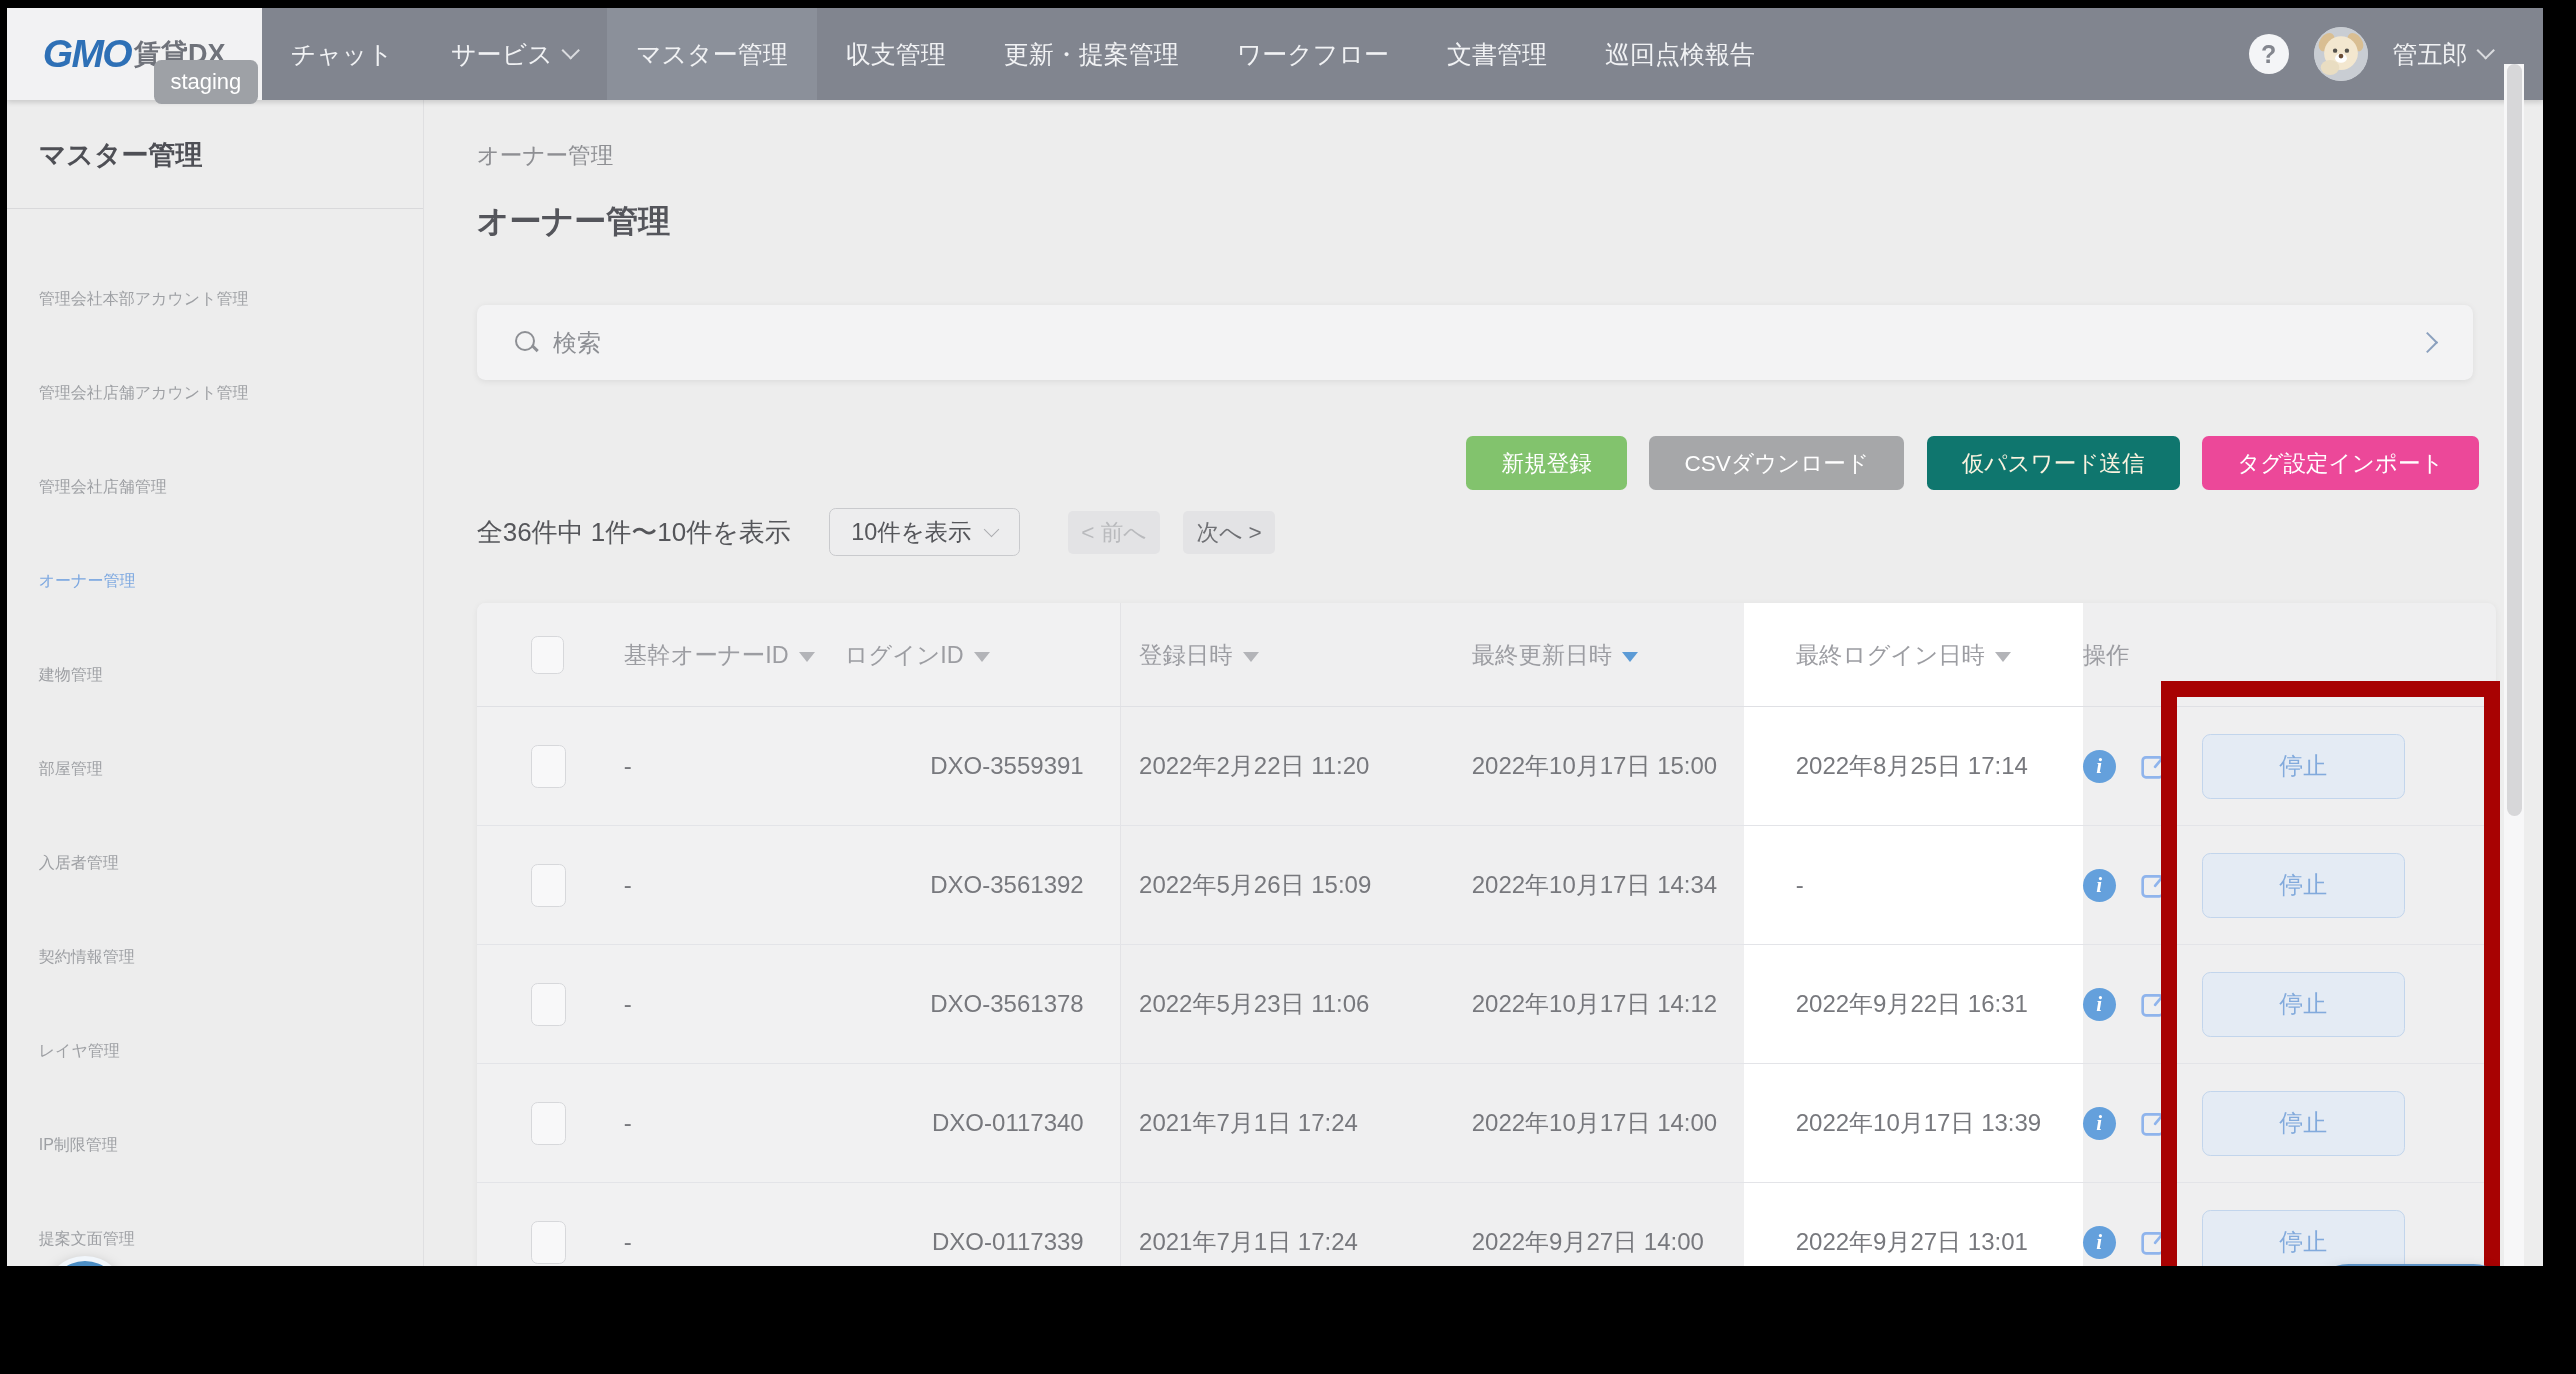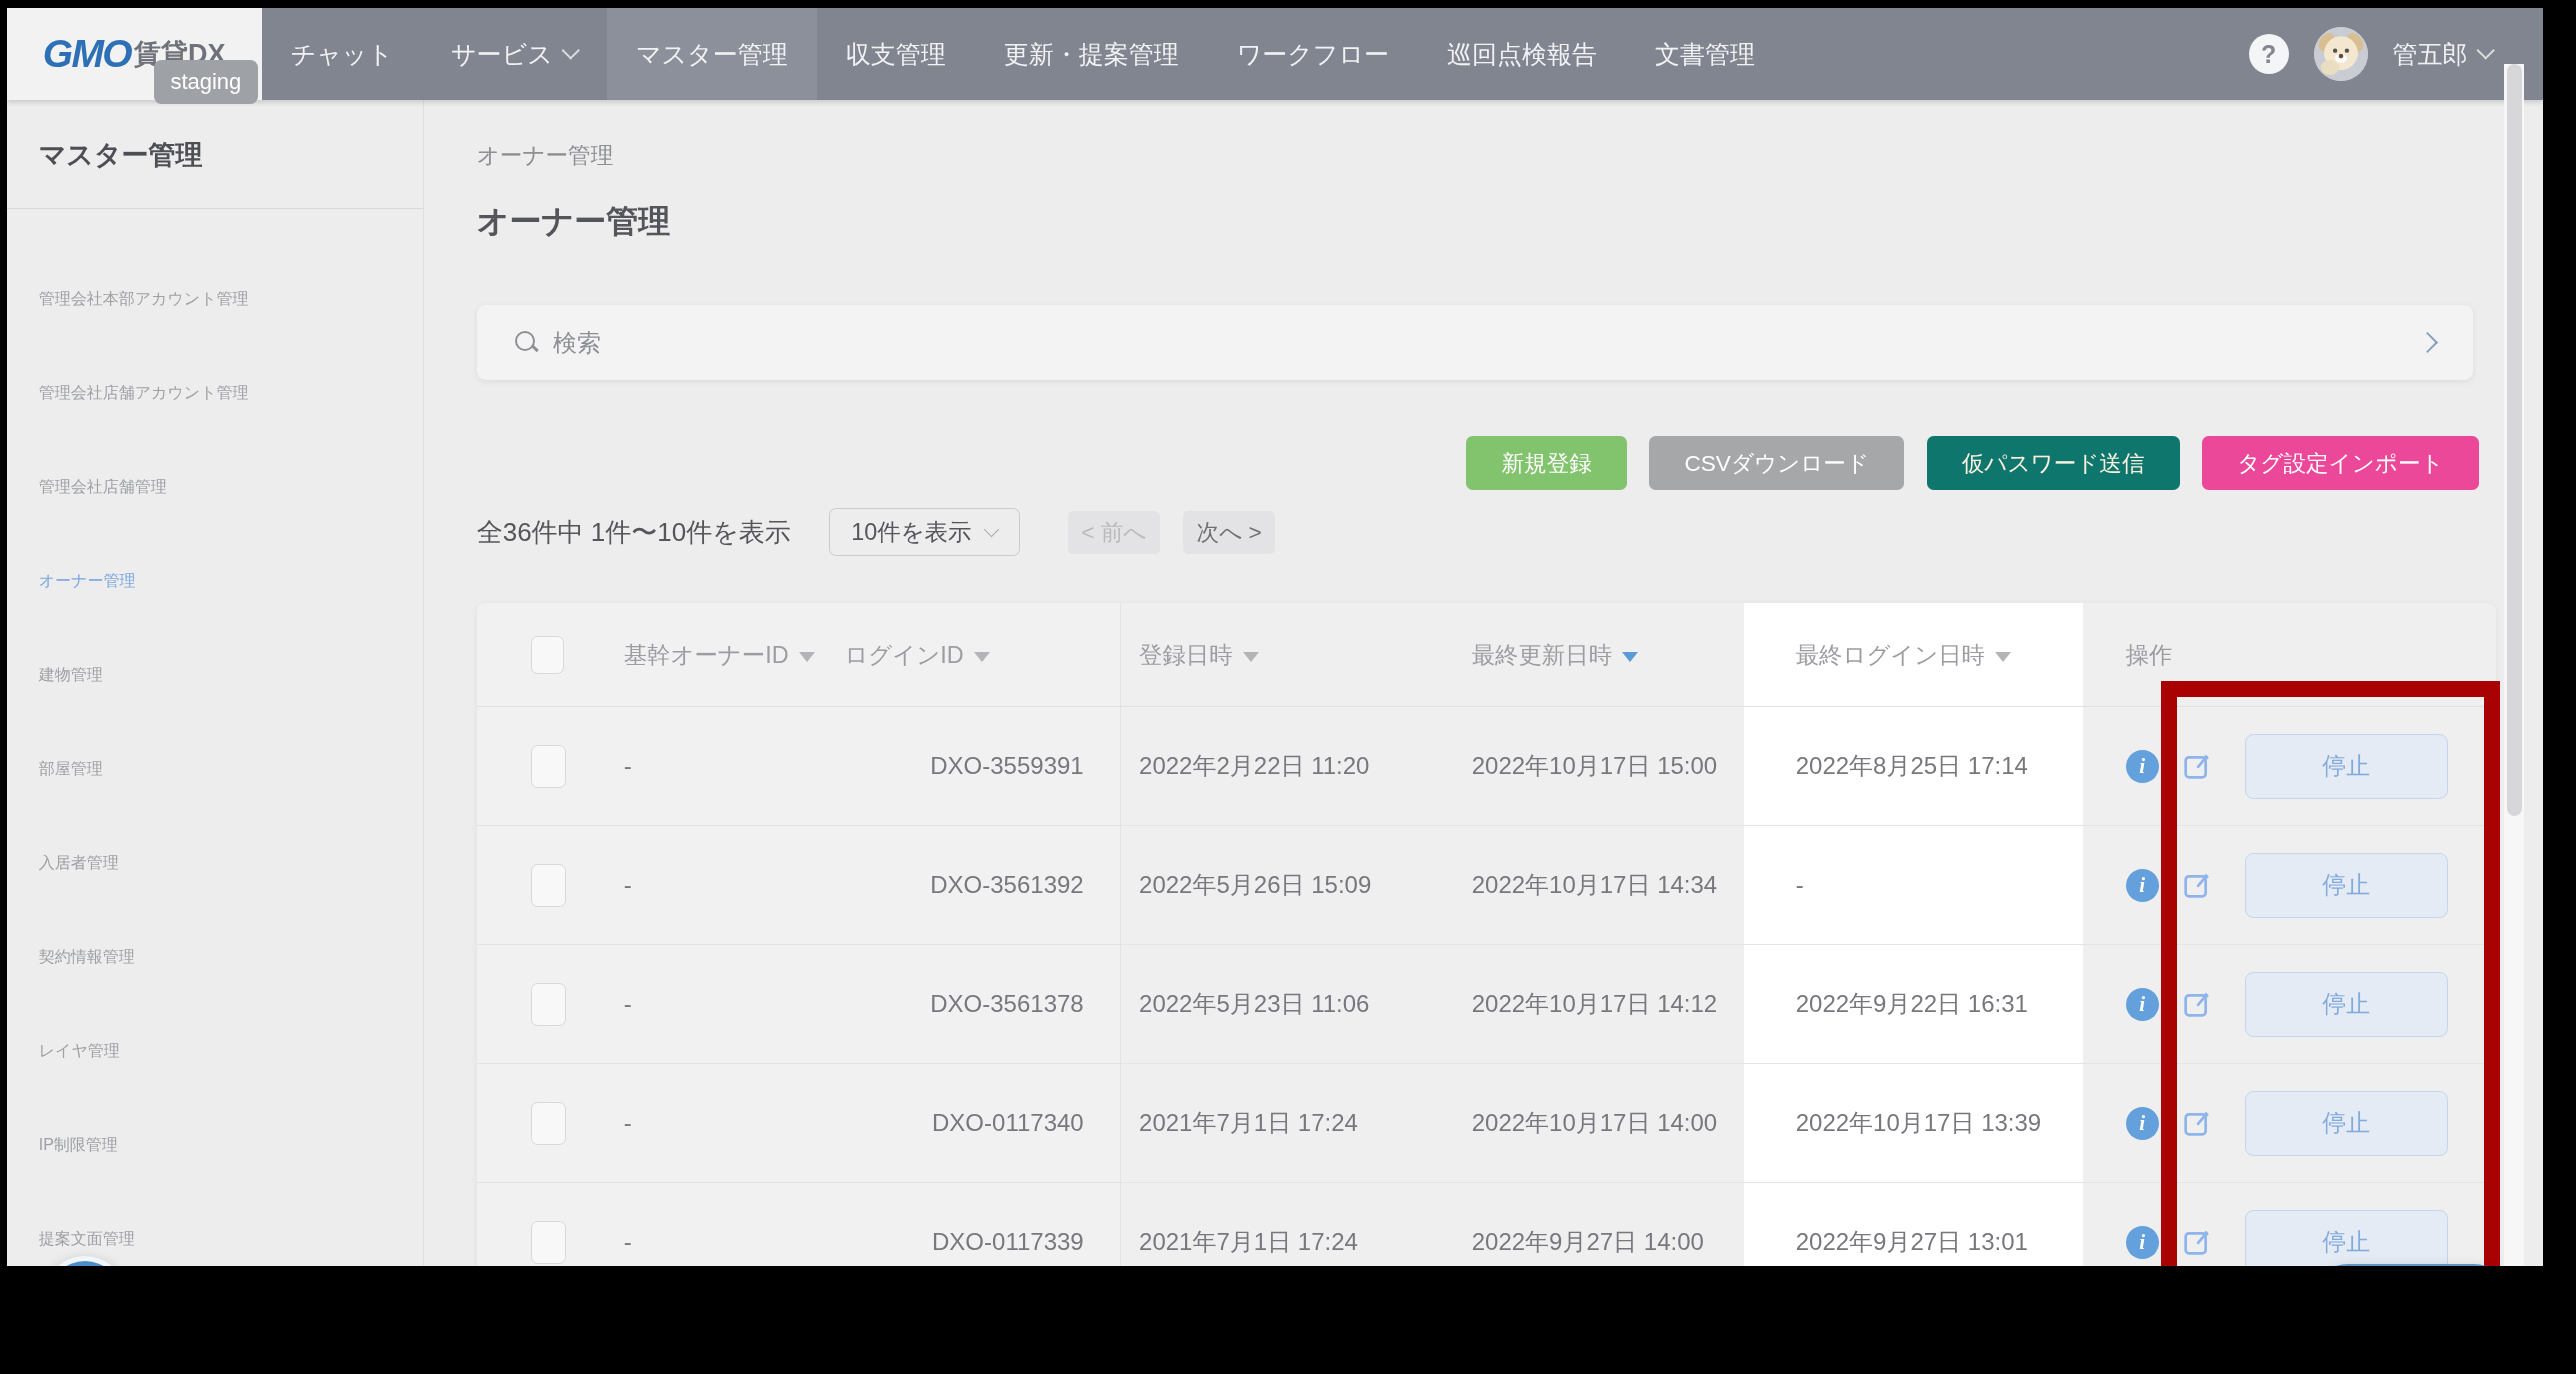--- a/index.html
+++ b/index.html
@@ -65,21 +65,21 @@
   .t-row.partial{height:47px;border-bottom:none}
   .cell{display:flex;align-items:center;font-size:24px;color:#77787D}
   .hcell{font-size:23.4px;color:#9C9DA2}
   .c1{padding-left:54px}
   .c2{padding-left:22px}
   .c3{justify-content:flex-end;padding-right:37px}
   .c3h{justify-content:flex-start;padding-left:16.7px}
   .c4{padding-left:18.4px}
   .c5{padding-left:25px}
   .c6{padding-left:52px;background:#fff}
-  .c7{padding-left:43px;gap:22px}
+  .c7{gap:22px}
   .tri{width:0;height:0;border-left:8.4px solid transparent;border-right:8.4px solid transparent;border-top:10px solid #B3B4B8;margin-left:10px;margin-top:5px;flex:none;cursor:pointer}
   .tri.active{border-top-color:#5C9BD6}
   .cb{width:35px;height:43px;border:1.7px solid #D7D8DB;border-radius:6.7px;background:#F8F8F9;cursor:pointer;flex:none}
   .cb.hd{width:33px;height:38px}
   .info{width:33px;height:33px;border-radius:50%;background:#64A0DC;color:#fff;font-size:21px;font-style:italic;font-weight:bold;font-family:"Liberation Serif","DejaVu Serif",serif;display:flex;align-items:center;justify-content:center;flex:none;cursor:pointer}
   .edit{flex:none;cursor:pointer;display:flex}
   .stop{width:203px;height:65px;border:1.7px solid #C2D5EC;border-radius:8.4px;background:#E4EBF4;color:#82AADC;font-size:24px;display:flex;align-items:center;justify-content:center;margin-left:10px;cursor:pointer;font-family:inherit}
 
   
   .red-white{position:absolute;left:1753px;top:598px;width:306px;height:725px;background:#fff;z-index:4}
@@ -116,24 +116,24 @@
         <div class="nav-item">
           <span>収支管理</span>
         </div>
         <div class="nav-item">
           <span>更新・提案管理</span>
         </div>
         <div class="nav-item">
           <span>ワークフロー</span>
         </div>
         <div class="nav-item">
+          <span>文書管理</span>
+        </div>
+        <div class="nav-item">
           <span>巡回点検報告</span>
-        </div>
-        <div class="nav-item">
-          <span>文書管理</span>
         </div>
       </div>
     <div class="nav-right">
       <div class="q-circ">?</div>
       <div class="avatar">
         <svg viewBox="0 0 64 64" width="54" height="54">
           <circle cx="32" cy="32" r="32" fill="#C9CDD3"></circle>
           <ellipse cx="15" cy="18" rx="8" ry="12" fill="#D9BE92" transform="rotate(35 15 18)"></ellipse>
           <ellipse cx="49" cy="18" rx="8" ry="12" fill="#D9BE92" transform="rotate(-35 49 18)"></ellipse>
           <circle cx="32" cy="31" r="20" fill="#F3E7CF"></circle>

